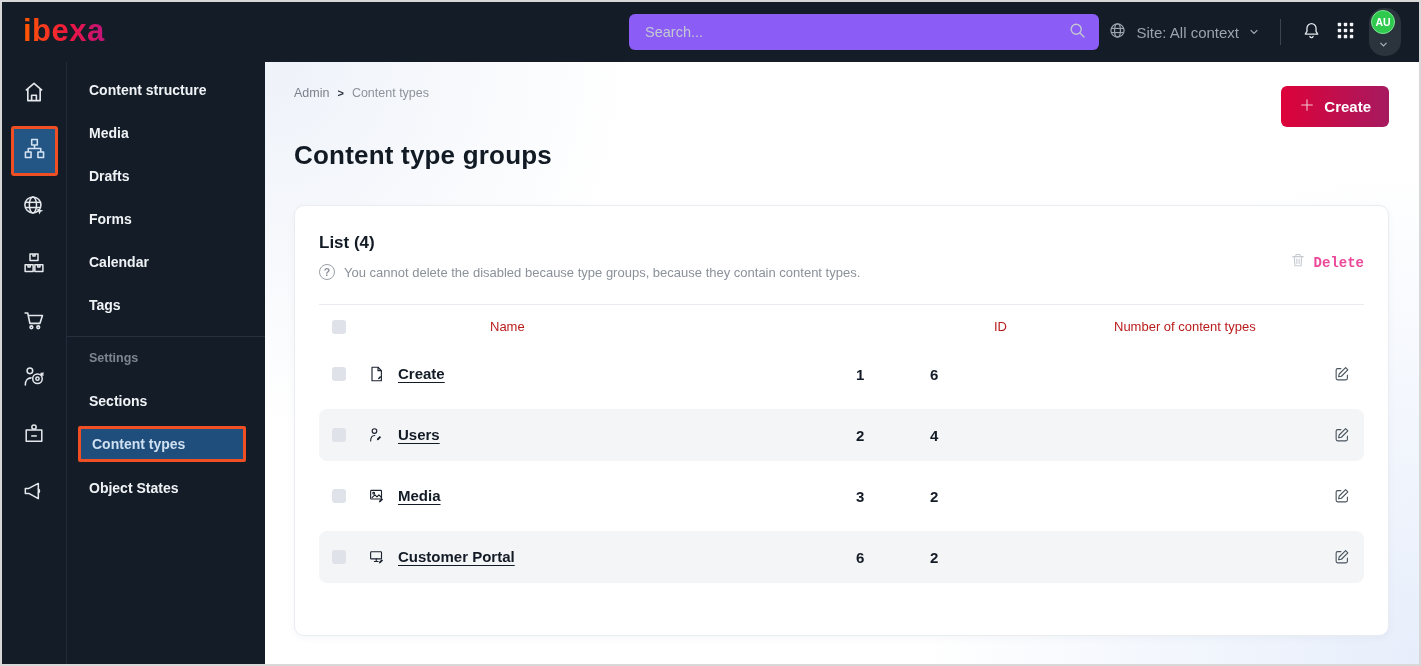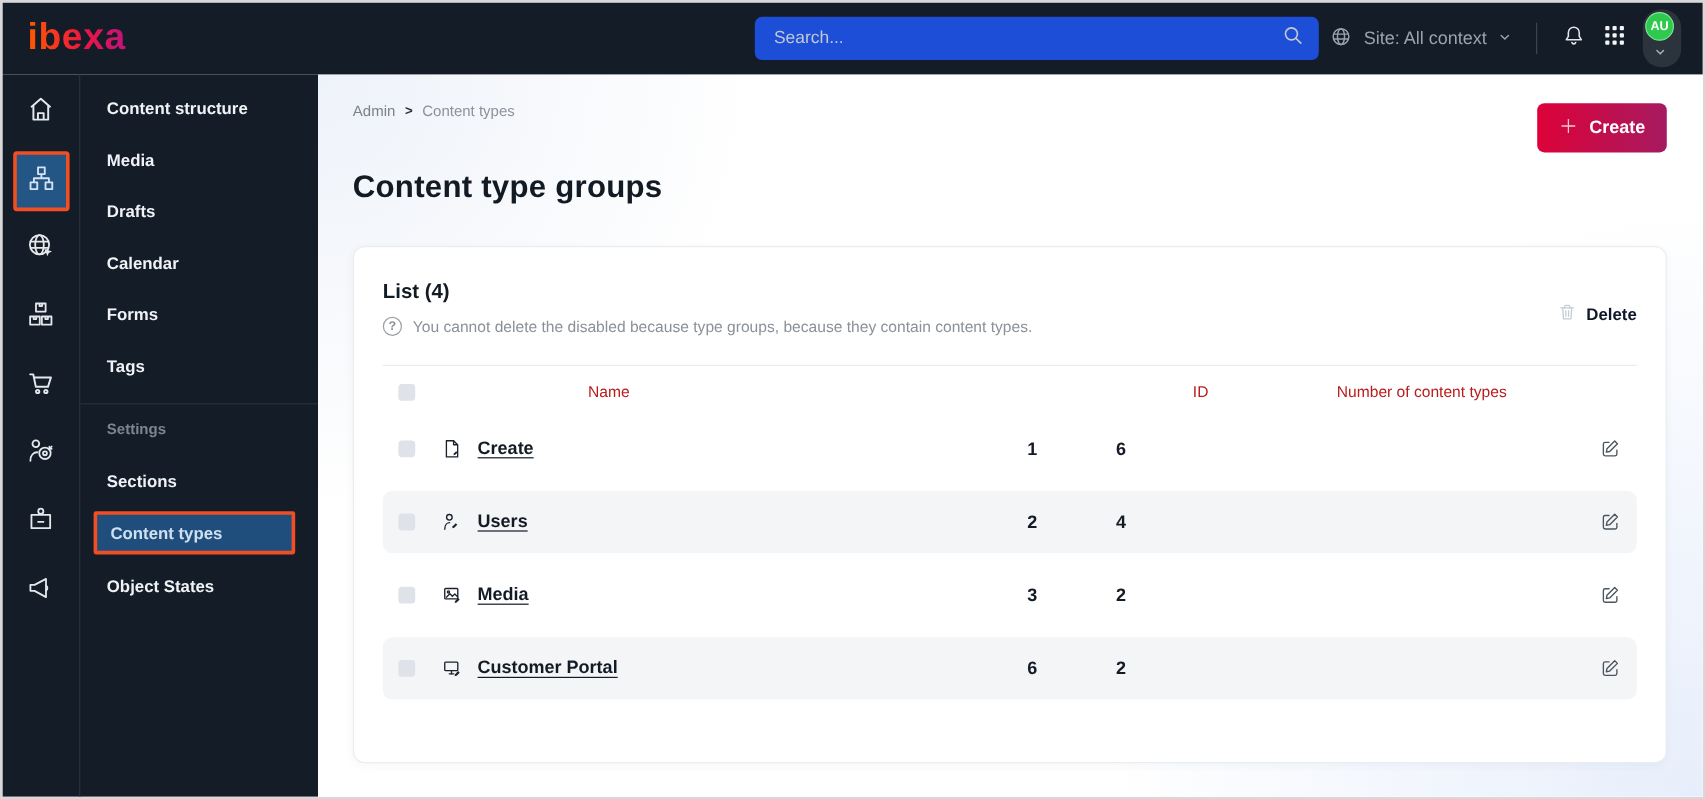--- a/index.html
+++ b/index.html
@@ -5,21 +5,21 @@
   * { margin:0; padding:0; box-sizing:border-box; }
   body { font-family:"Liberation Sans", sans-serif; background:#e9e9e9; }
   .app { position:relative; width:1421px; height:666px; border:2px solid #d8d8d8;
          overflow:hidden; background:#fff; }
 
   
   .topbar { position:absolute; top:0; left:0; right:0; height:60px; background:#141c27; z-index:5; }
   .logo { position:absolute; left:21px; top:13px; font-size:31px; font-weight:700; letter-spacing:.5px;
           background:linear-gradient(90deg,#ff5a00 0%,#ef163f 55%,#c0147c 100%);
           -webkit-background-clip:text; background-clip:text; color:transparent; line-height:1; }
-  .searchbox { position:absolute; left:627px; top:12px; width:470px; height:36px; background:#1d4ed8;
+  .searchbox { position:absolute; left:627px; top:12px; width:470px; height:36px; background:#8b5cf6;
                border-radius:6px; display:flex; align-items:center; padding:0 12px 0 16px;gap:40px; }
   .searchbox input { flex:1; background:transparent; border:none; outline:none; color:#e8ebef;
                      font-size:14.5px; font-family:"Liberation Sans", sans-serif; }
   .searchbox input::placeholder { color:#c3c9d1; opacity:1; }
   .tb-right { position:absolute; right:18px; top:0; height:60px; display:flex; align-items:center; gap:14px; }
   .site-ctx { display:flex; align-items:center; gap:9px; color:#9ba3ad; font-size:15px; cursor:pointer; }
   .tb-divider { width:1px; height:26px; background:#3c454f; margin:0 6px; }
   .icon-btn { display:flex; align-items:center; justify-content:center; cursor:pointer; }
   .avatar-pill { display:flex; align-items:center; gap:2px; background:#2b333d; border-radius:15px;
                  padding:2px 6px 2px 2px; cursor:pointer;flex-direction:column; }
@@ -69,23 +69,23 @@
   
   .card { position:absolute; top:143px; left:29px; right:30px; height:431px; background:#fff;
           border:1px solid #e9edf2; border-radius:10px; box-shadow:0 2px 8px rgba(20,40,80,.04);
           padding:24px; }
   .card-header { display:flex; justify-content:space-between; }
   .list-title { font-size:17px; font-weight:700; color:#121a24; margin-top:3px; }
   .help-row { display:flex; align-items:center; gap:9px; margin-top:11px; }
   .help-q { width:16px; height:16px; border:1.3px solid #9aa0a8; border-radius:50%; color:#8b9199;
             font-size:10.5px; font-weight:700; display:flex; align-items:center; justify-content:center; }
   .help-text { font-size:13px; color:#8b9199; }
-  .delete-btn { display:flex; align-items:center; gap:8px; color:#0f172a; font-size:14px; font-weight:600;
+  .delete-btn { display:flex; align-items:center; gap:8px; color:#ec4899; font-size:14px; font-weight:600;
                 margin-top:22px; align-self:flex-start; background:none; border:none; cursor:default;
-                font-family:Liberation Sans, sans-serif; }
+                font-family:Liberation Mono, monospace; }
 
   
   .tbl { margin-top:24px; }
   .tbl-grid { display:grid; grid-template-columns:49px 30px 458px 74px 1fr 44px; align-items:center; }
   .tbl-head { border-top:1px solid #e8ecf1; height:44px; color:#b91c1c; font-size:13px;gap:46px; }
   .cbx { width:14px; height:14px; background:#dfe2e8; border-radius:3px; margin-left:13px; cursor:pointer; }
   .row { height:52px; border-radius:8px; margin-bottom:9px; }
   .row:nth-child(odd) { background:#f4f5f7; }
   .row-icon { color:#1a222d; display:flex; }
   .row-name a { color:#131b26; font-size:15px; font-weight:600; text-decoration:underline;
@@ -247,22 +247,22 @@
         </span>
       </li>
     </ul>
   </nav>
 
   <nav class="panel">
     <ul>
       <li class="nav-item">Content structure</li>
       <li class="nav-item">Media</li>
       <li class="nav-item">Drafts</li>
+      <li class="nav-item">Forms</li>
       <li class="nav-item">Calendar</li>
-      <li class="nav-item">Forms</li>
       <li class="nav-item">Tags</li>
     </ul>
     <div class="section-divider"></div>
     <div class="section-label">Settings</div>
     <ul>
       <li class="nav-item">Sections</li>
       <li class="nav-item nav-selected">Content types</li>
       <li class="nav-item">Object States</li>
     </ul>
   </nav>

